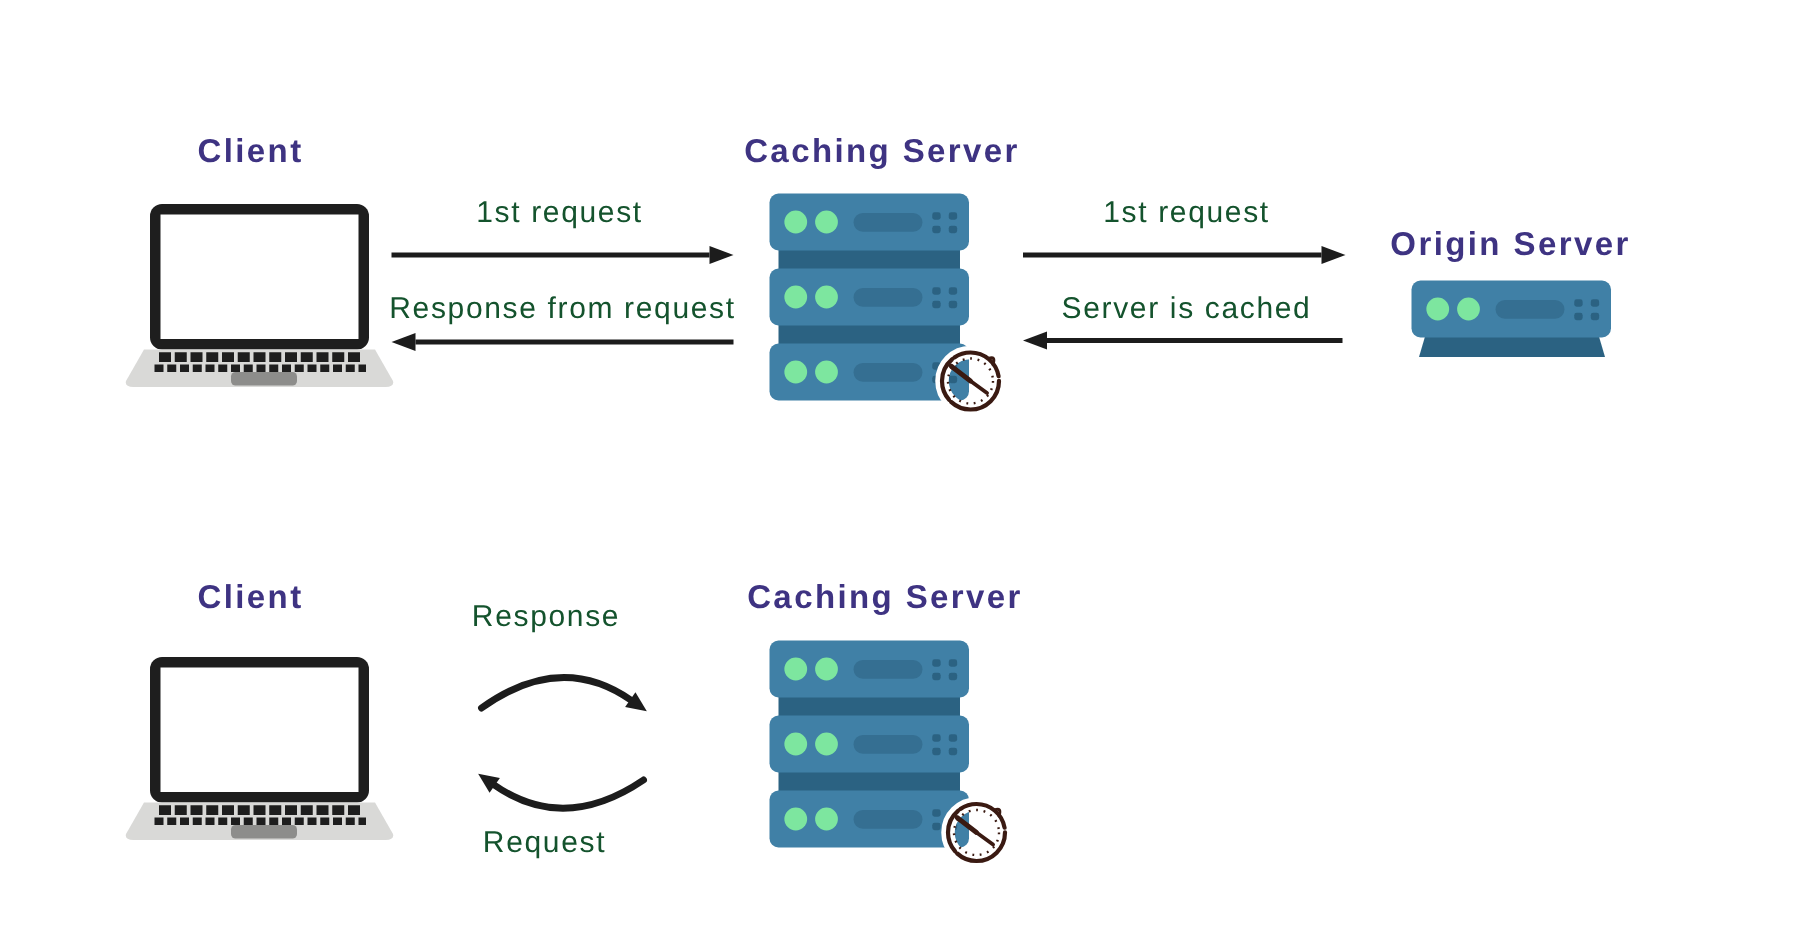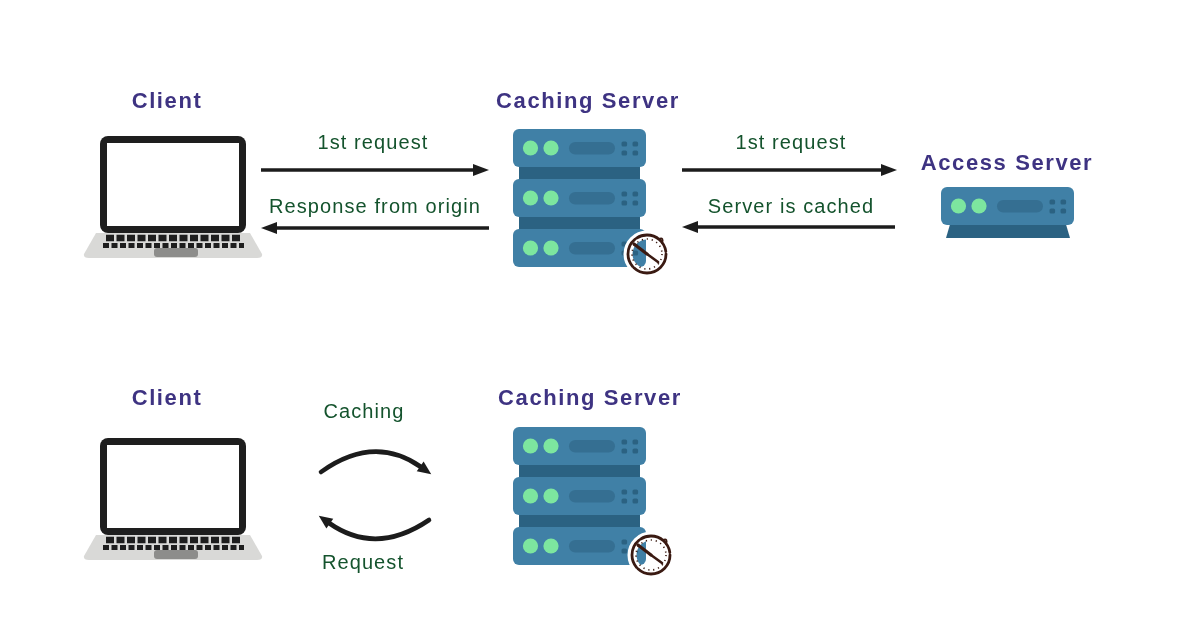--- a/index.html
+++ b/index.html
@@ -70,21 +70,21 @@
 
     <svg class="icon" style="left:260px;top:162px" width="230" height="16" viewBox="0 0 230 16">
       <defs>
           <marker id="m1" markerUnits="userSpaceOnUse" markerWidth="18" markerHeight="14" refX="1" refY="7" orient="auto">
             <path d="M1 1 L17 7 L1 13 Z" fill="#1c1c1c"></path>
           </marker>
         </defs>
       <line x1="1" y1="8" x2="213" y2="8" stroke="#1c1c1c" stroke-width="3.4" marker-end="url(#m1)"></line>
     </svg>
 
-    <div class="lbl" style="left:375px;top:195px">Response from origin</div>
+    <div class="lbl" style="left:375px;top:195px">Response from request</div>
 
     <svg class="icon" style="left:260px;top:220px" width="230" height="16" viewBox="0 0 230 16">
       <defs>
           <marker id="m2" markerUnits="userSpaceOnUse" markerWidth="18" markerHeight="14" refX="1" refY="7" orient="auto">
             <path d="M1 1 L17 7 L1 13 Z" fill="#1c1c1c"></path>
           </marker>
         </defs>
       <line x1="229" y1="8" x2="17" y2="8" stroke="#1c1c1c" stroke-width="3.4" marker-end="url(#m2)"></line>
     </svg>
 
@@ -113,35 +113,35 @@
 
     <svg class="icon" style="left:681px;top:219px" width="215" height="16" viewBox="0 0 215 16">
       <defs>
           <marker id="m4" markerUnits="userSpaceOnUse" markerWidth="18" markerHeight="14" refX="1" refY="7" orient="auto">
             <path d="M1 1 L17 7 L1 13 Z" fill="#1c1c1c"></path>
           </marker>
         </defs>
       <line x1="214" y1="8" x2="17" y2="8" stroke="#1c1c1c" stroke-width="3.4" marker-end="url(#m4)"></line>
     </svg>
 
-    <div class="heading" style="left:1007px;top:150px">Access Server</div>
+    <div class="heading" style="left:1007px;top:150px">Origin Server</div>
 
     <svg class="icon" style="left:941px;top:187px" width="134" height="52" viewBox="0 0 134 52">
         <use href="#origin-server-glyph"></use>
       </svg>
   </section>
 
   <section>
     <div class="heading" style="left:167px;top:385px">Client</div>
 
     <svg class="icon" style="left:81px;top:436px" width="182" height="127" viewBox="0 0 182 127">
         <use href="#laptop-glyph"></use>
       </svg>
 
-    <div class="lbl" style="left:364px;top:400px">Caching</div>
+    <div class="lbl" style="left:364px;top:400px">Response</div>
 
     <svg class="icon" style="left:311px;top:442px" width="130" height="110" viewBox="0 0 130 110">
       <defs>
           <marker id="mc" markerUnits="userSpaceOnUse" markerWidth="16" markerHeight="14" refX="2" refY="7" orient="auto">
             <path d="M1 1 L14.5 7 L1 13 Z" fill="#1c1c1c"></path>
           </marker>
         </defs>
       <path d="M10 30 Q 63 -8 110 25" fill="none" stroke="#1c1c1c" stroke-width="4.6" stroke-linecap="round" marker-end="url(#mc)"></path>
       <path d="M118 78 Q 65 114 18 81" fill="none" stroke="#1c1c1c" stroke-width="4.6" stroke-linecap="round" marker-end="url(#mc)"></path>
     </svg>

